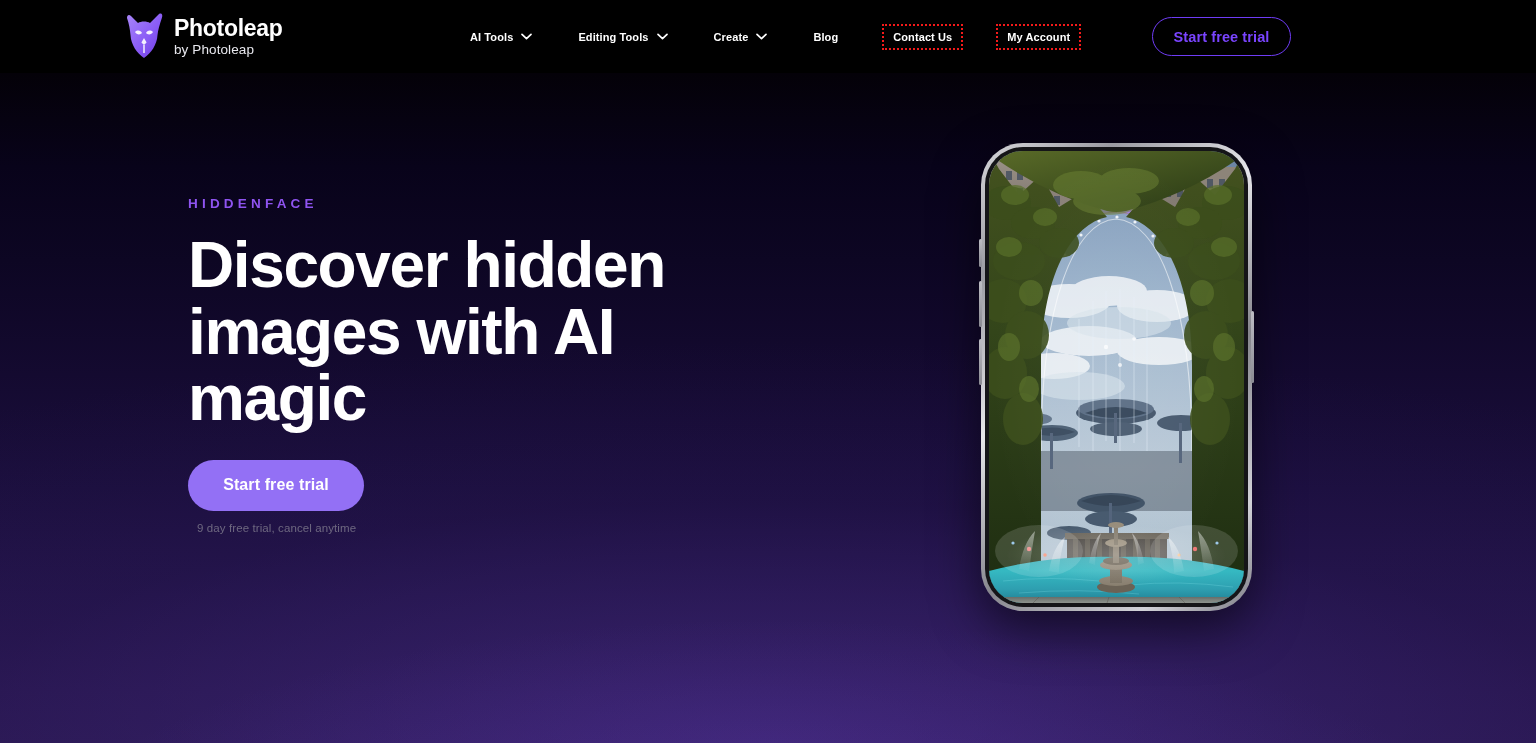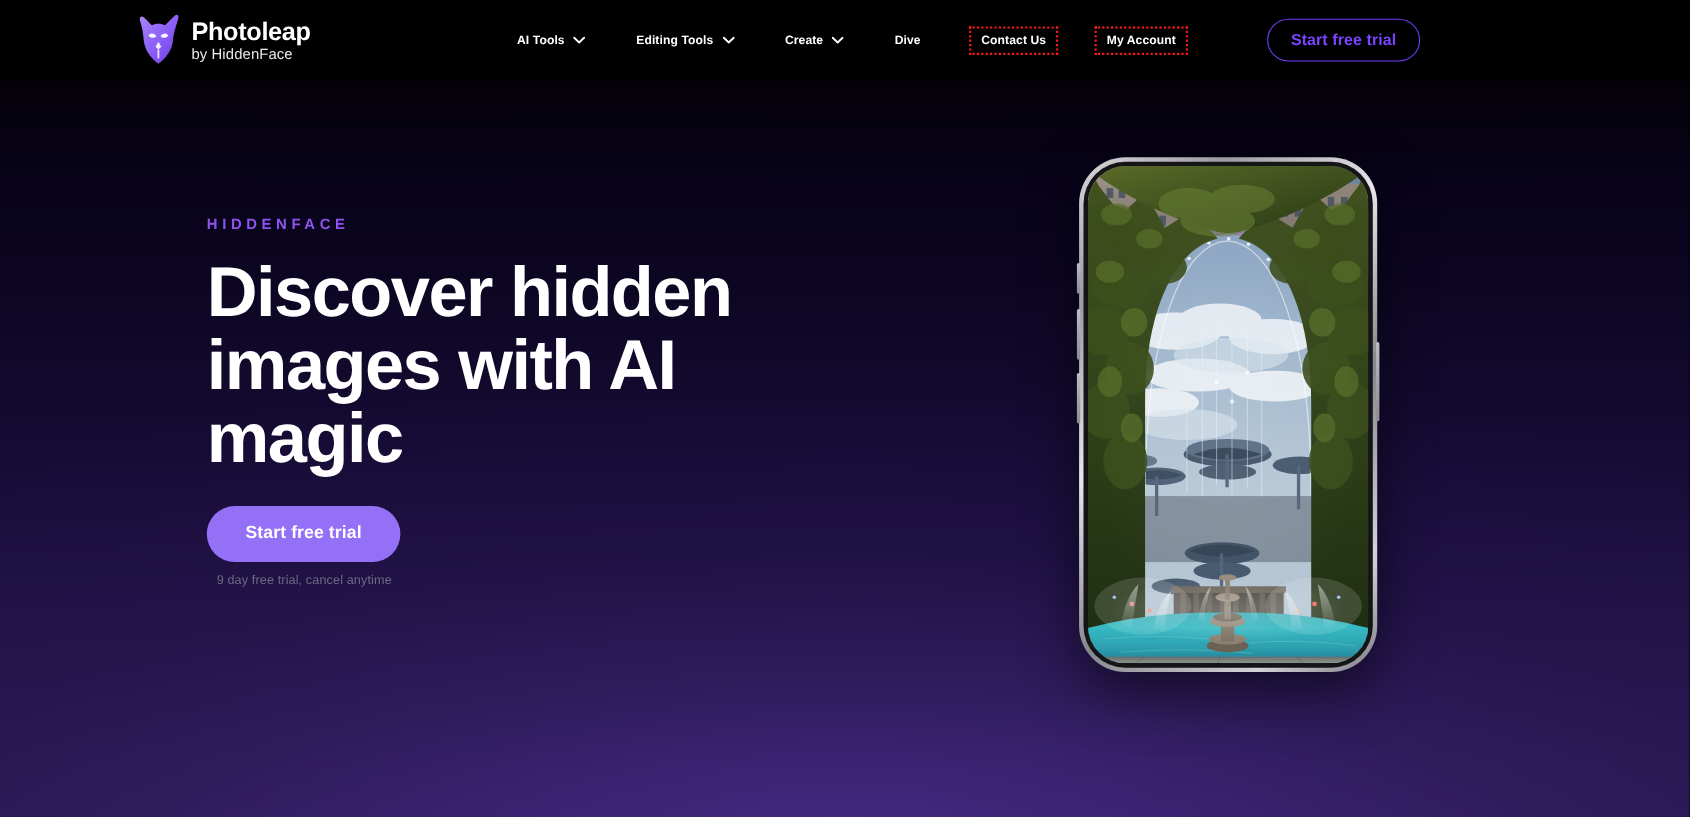--- a/index.html
+++ b/index.html
@@ -159,21 +159,21 @@
           </linearGradient>
         </defs>
         <path d="M3 6 C3 3 5 2 7 4 L14 11 C17 9 23 9 26 11 L35 2 C37.5 0.5 39 2.5 38 5.5 C35.5 13 34 18 33.5 23 C33 33 27 41 20 46 C13 41 7 33 6.5 23 C6 17 5 12 3 6 Z" fill="url(#lg)"></path>
         <path d="M11 20 C13.5 17.5 17 18.5 18 21 C16.5 23 12.5 23 11 20 Z" fill="#ffffff" opacity="0.92"></path>
         <path d="M29 20 C26.5 17.5 23 18.5 22 21 C23.5 23 27.5 23 29 20 Z" fill="#ffffff" opacity="0.92"></path>
         <path d="M20 26 L22.6 30.5 L20 33 L17.4 30.5 Z" fill="#ffffff" opacity="0.9"></path>
         <path d="M20 33 L20 41" stroke="#ffffff" stroke-width="1.6" opacity="0.85"></path>
       </svg>
       <span class="logo-text">
         <span class="logo-title">Photoleap</span>
-        <span class="logo-sub">by HiddenFace</span>
+        <span class="logo-sub">by Photoleap</span>
       </span>
     </a>
 
     <nav class="nav">
 
       <a class="nav-item" href="#">
         <span>AI Tools</span>
         <svg class="chev" viewBox="0 0 11 7">
           <path d="M1 1.3 L5.5 5.6 L10 1.3" fill="none" stroke="#fff" stroke-width="1.7" stroke-linecap="round" stroke-linejoin="round"></path>
         </svg>
@@ -187,21 +187,21 @@
       </a>
 
       <a class="nav-item" href="#">
         <span>Create</span>
         <svg class="chev" viewBox="0 0 11 7">
           <path d="M1 1.3 L5.5 5.6 L10 1.3" fill="none" stroke="#fff" stroke-width="1.7" stroke-linecap="round" stroke-linejoin="round"></path>
         </svg>
       </a>
 
       <a class="nav-item" href="#">
-        <span>Dive</span>
+        <span>Blog</span>
       </a>
 
       <a class="nav-item nav-hl" href="#">
         <span>Contact Us</span>
       </a>
 
       <a class="nav-item nav-hl" href="#">
         <span>My Account</span>
       </a>
 

